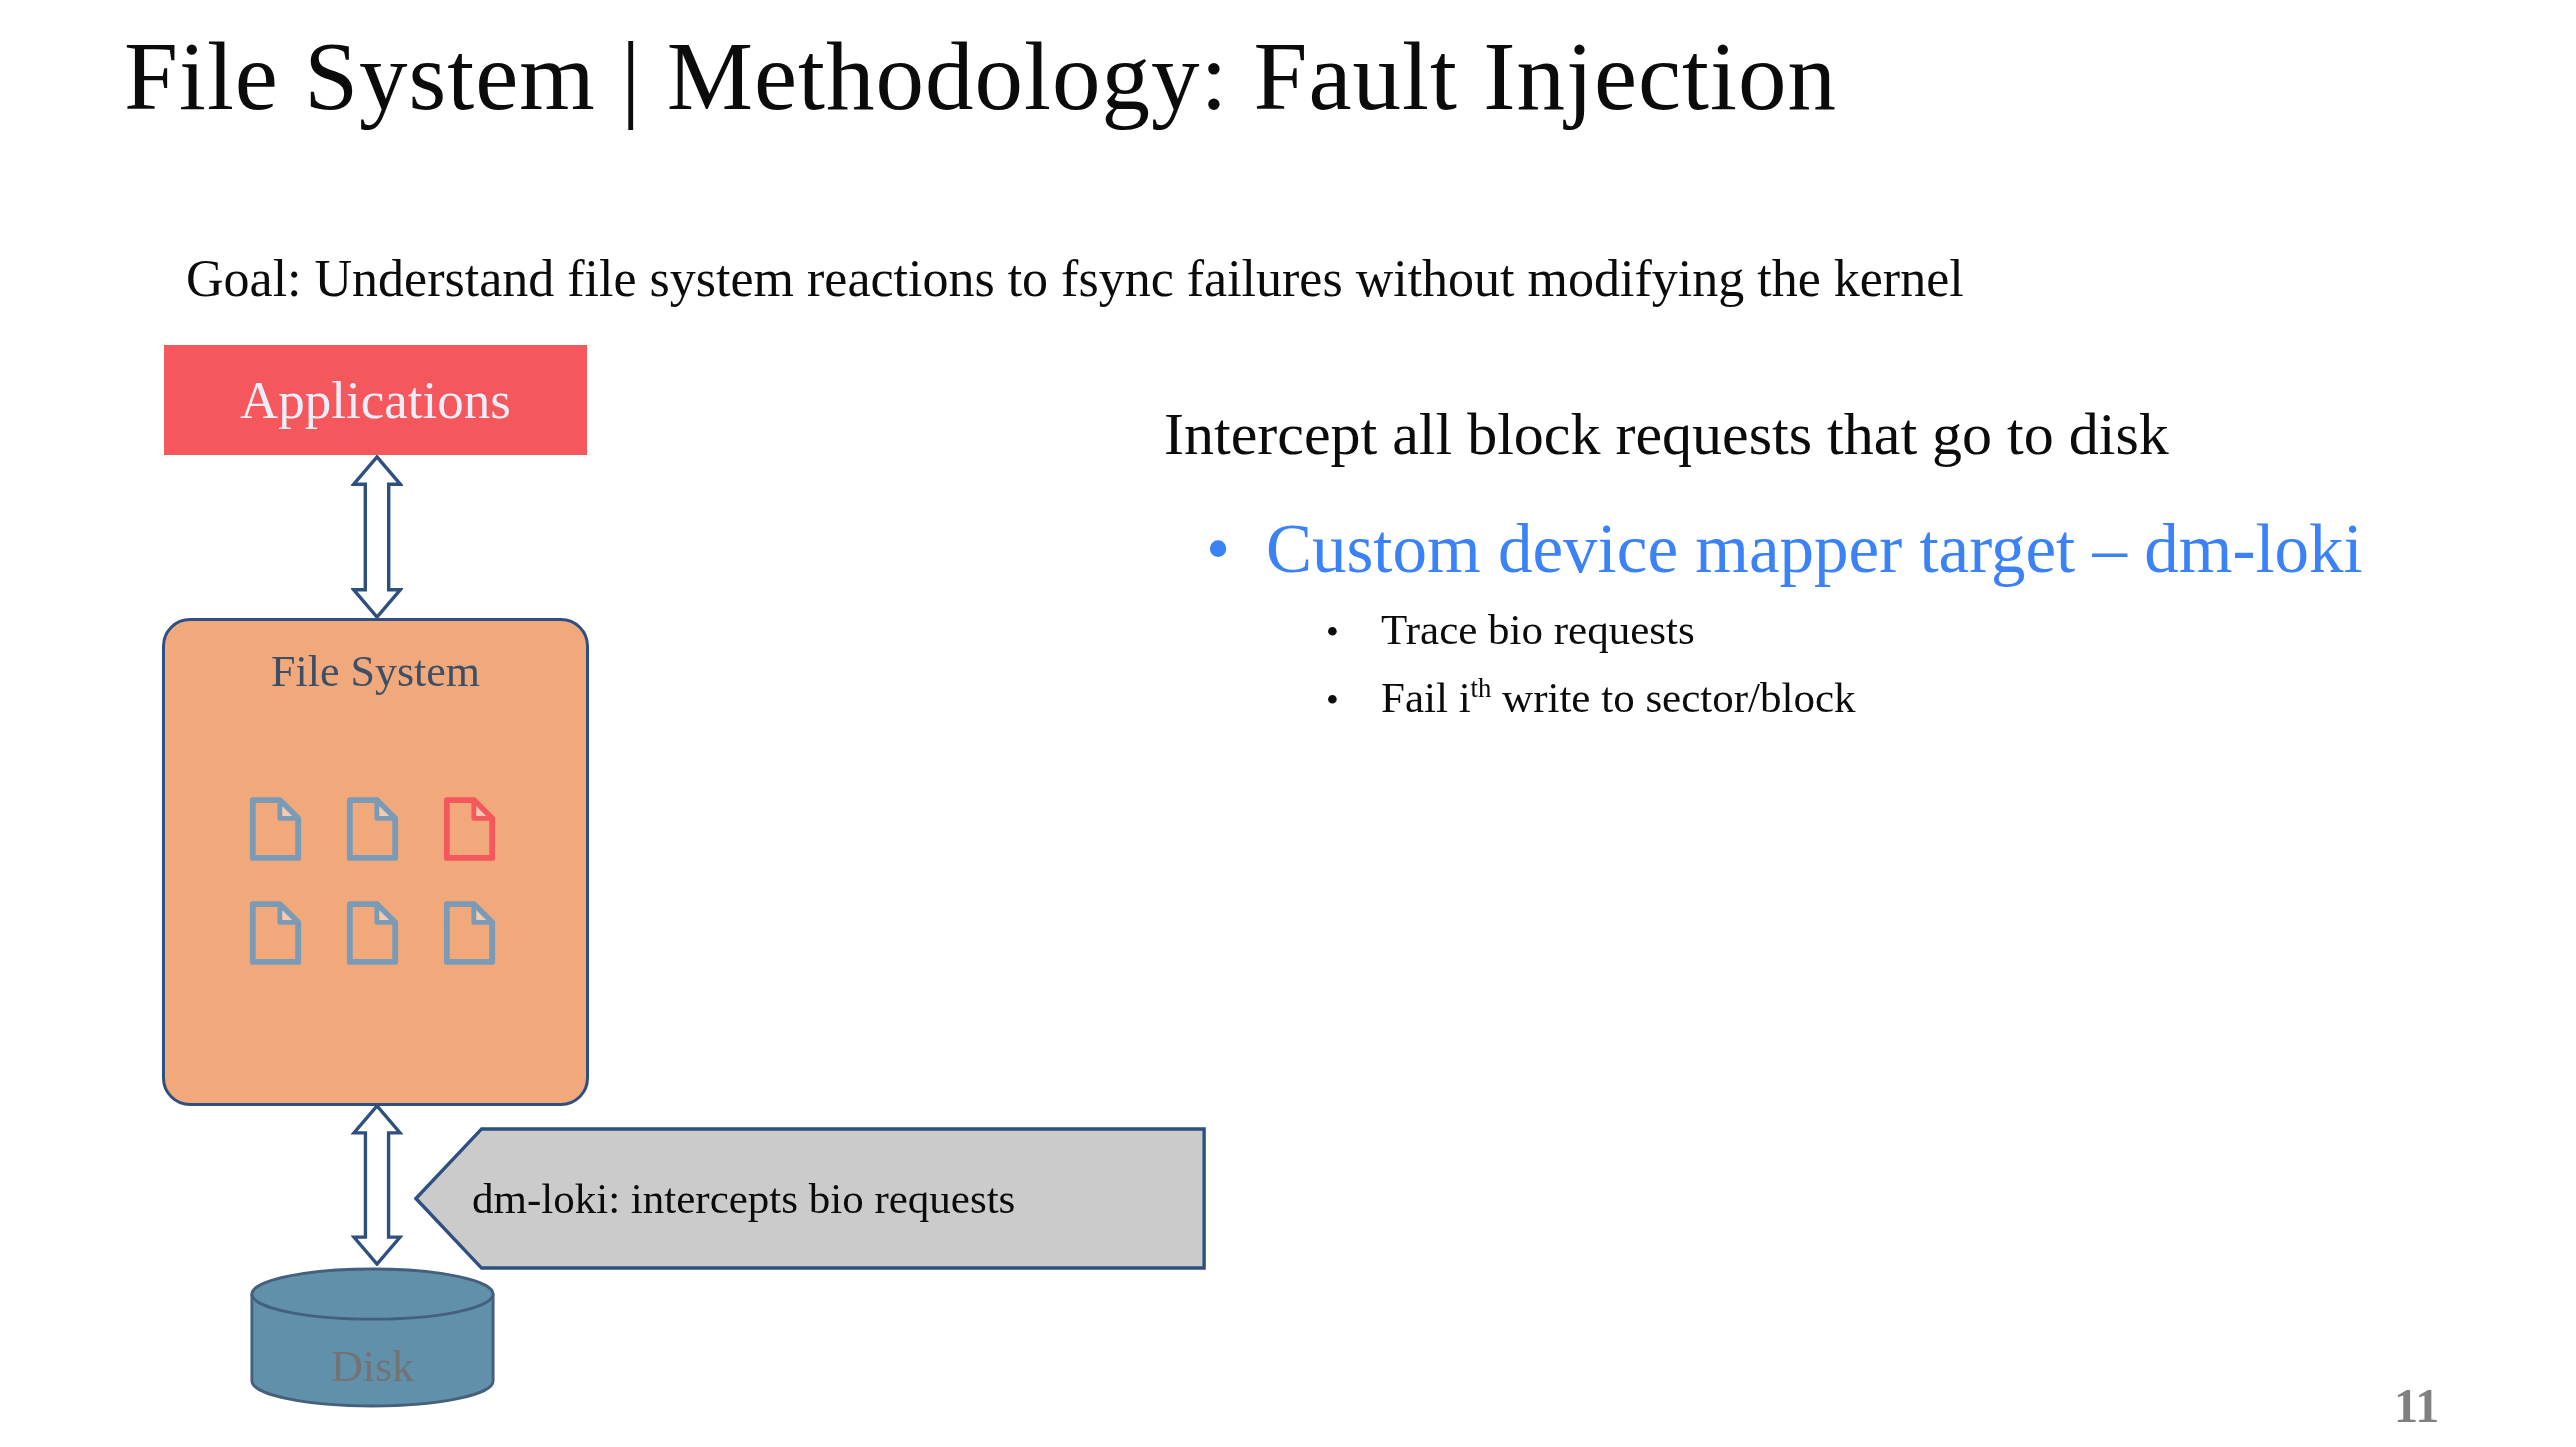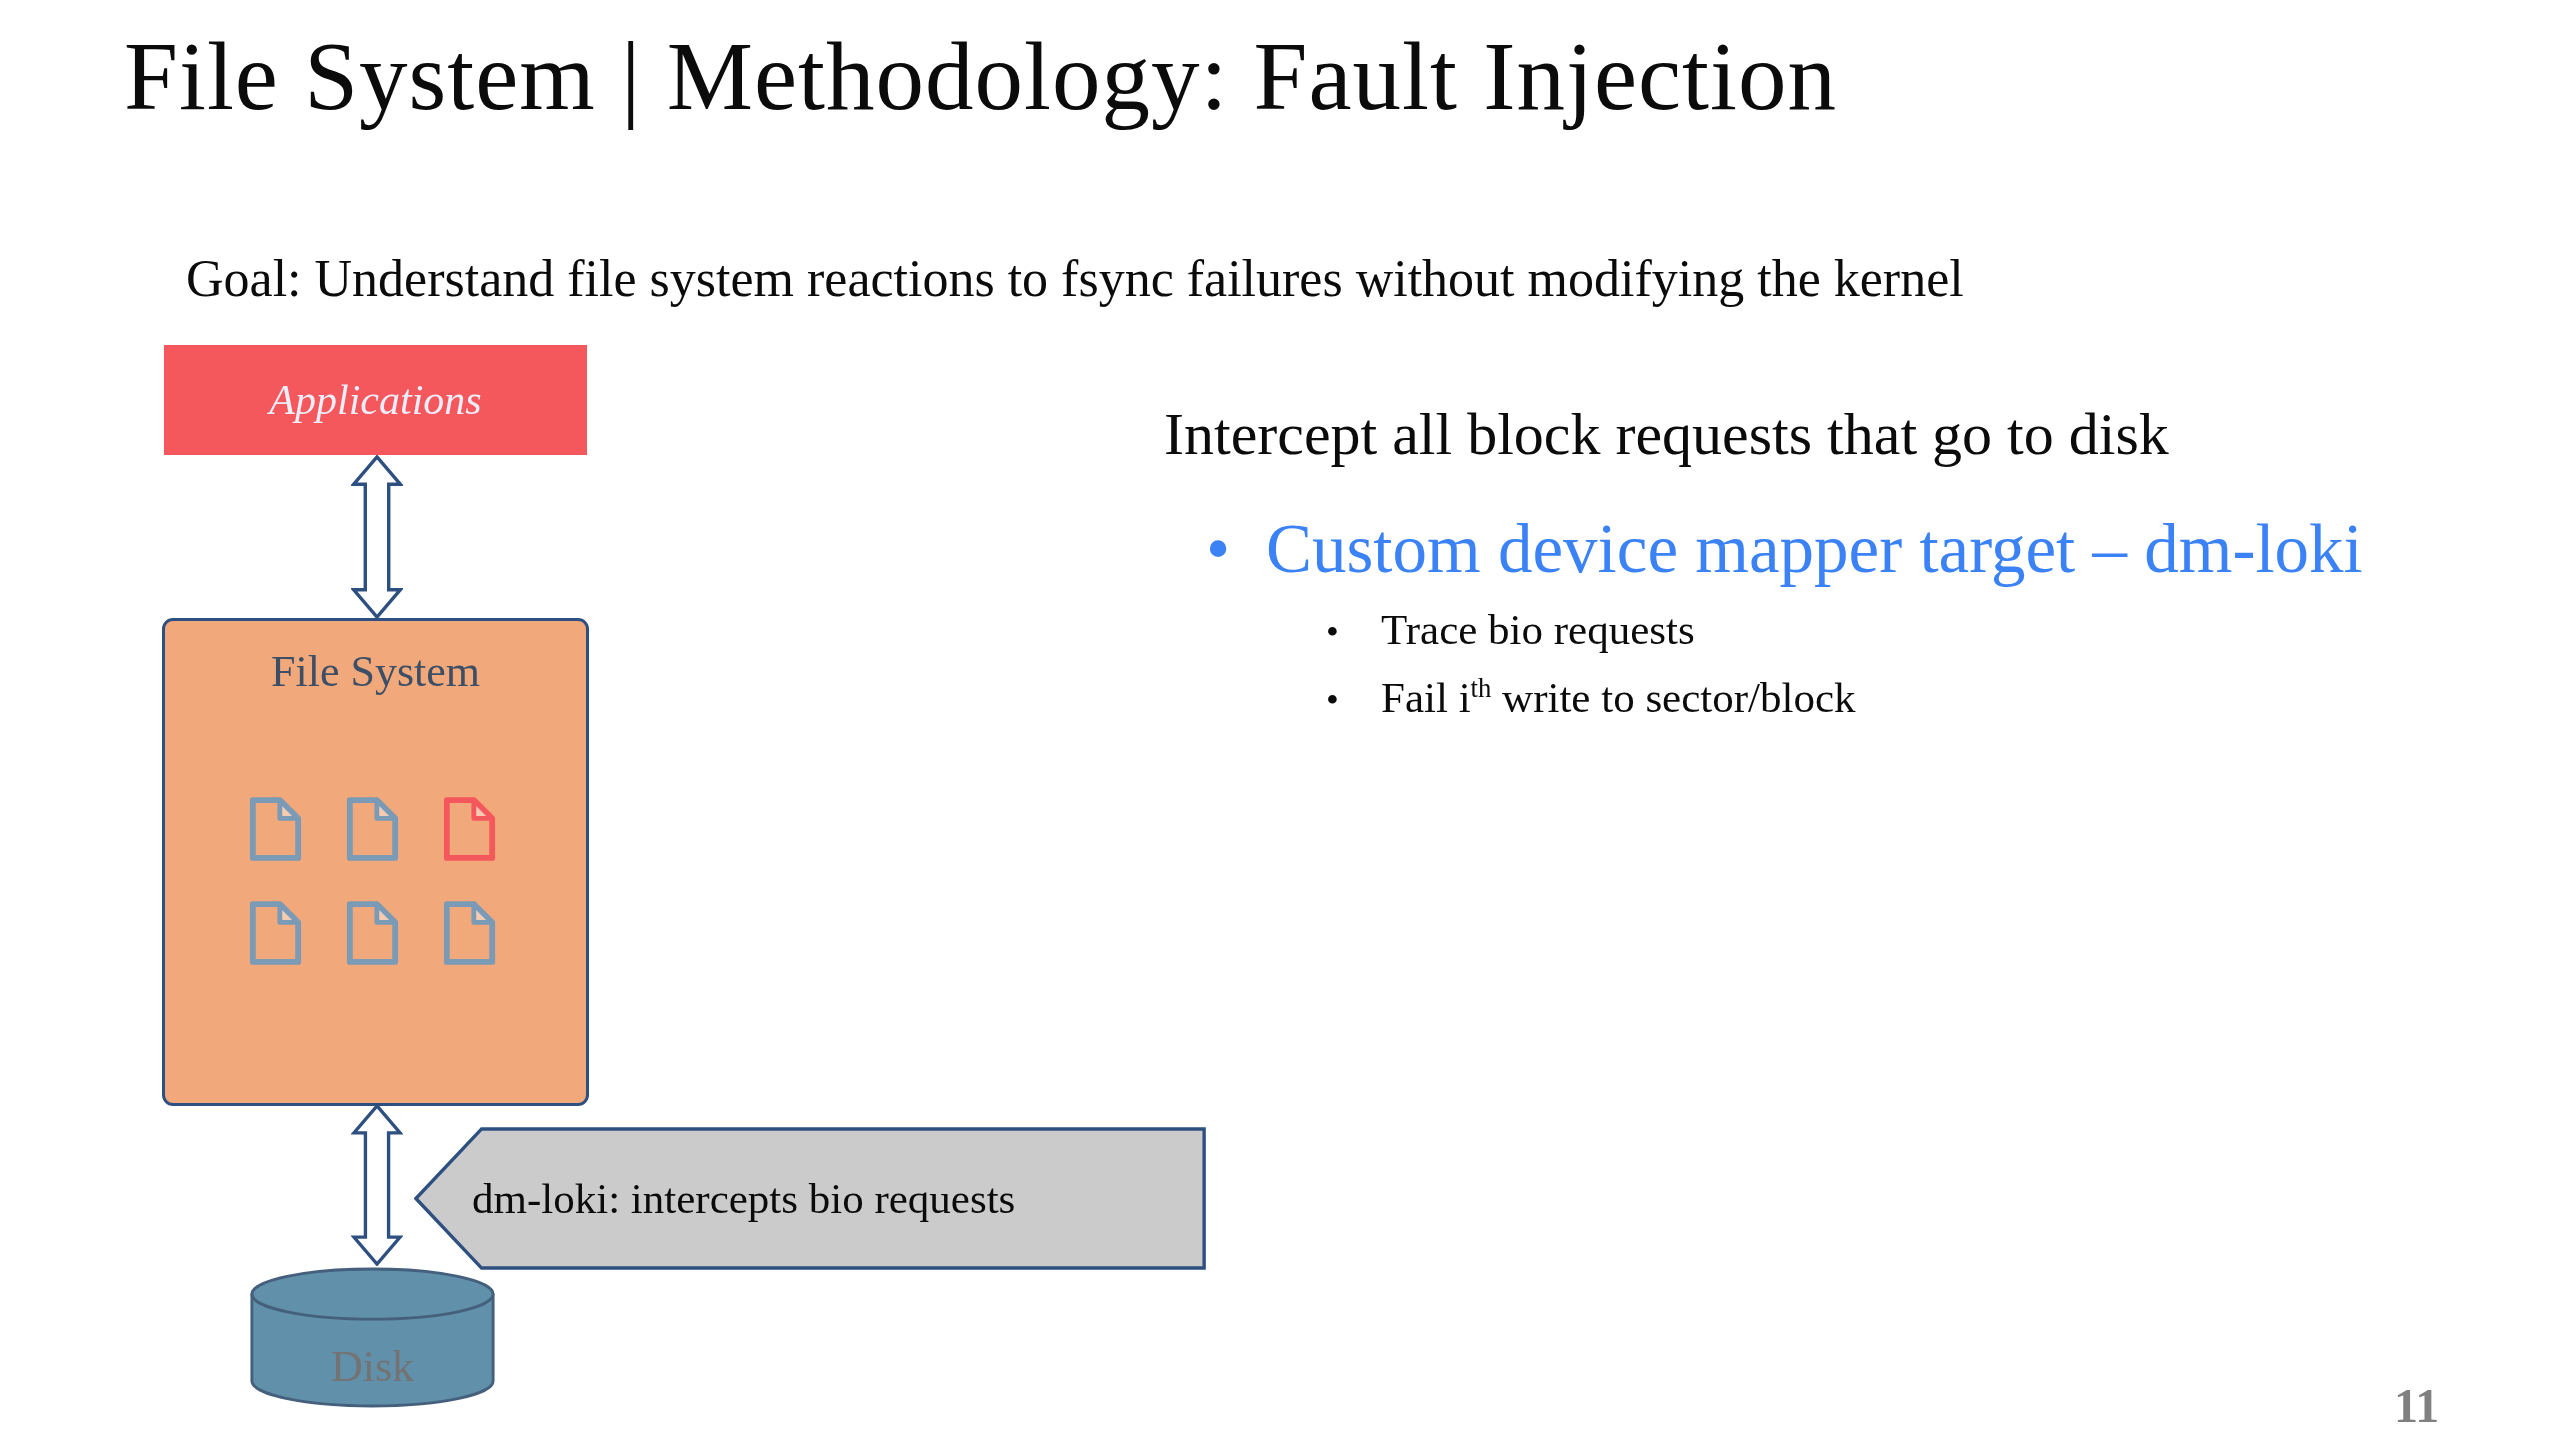--- a/index.html
+++ b/index.html
@@ -12,25 +12,25 @@
   
   .slide-title{left:124px;top:21px;font-size:97px;color:#0b0b0b;letter-spacing:1px;white-space:nowrap;}
   .goal-line{left:186px;top:249px;font-size:52px;color:#0b0b0b;white-space:nowrap;}
 
   
   .applications-box{
     left:164px;top:345px;width:423px;height:110px;
     background:var(--applications-fill);
     display:flex;align-items:center;justify-content:center;
   }
-  .applications-box .label{font-size:42px;color:var(--applications-text);font-style:italic;}
+  .applications-box .label{font-size:53px;color:var(--applications-text);}
   .fs-box{
     left:162px;top:618px;width:427px;height:488px;box-sizing:border-box;
     background:var(--file-system-fill);
-    border:3.9px solid var(--outline-blue);border-radius:11px;
+    border:3.9px solid var(--outline-blue);border-radius:28px;
   }
   .fs-label{left:0;top:25px;width:100%;text-align:center;font-size:44px;color:var(--file-system-text);}
   .doc-grid{
     left:83px;top:174px;
     display:grid;grid-template-columns:repeat(3,55px);grid-auto-rows:68px;
     column-gap:42px;row-gap:36px;
   }
   .doc-icon{width:55px;height:68px;display:block;}
   .doc-blue{color:var(--doc-blue);}
   .doc-red{color:var(--doc-red);}

